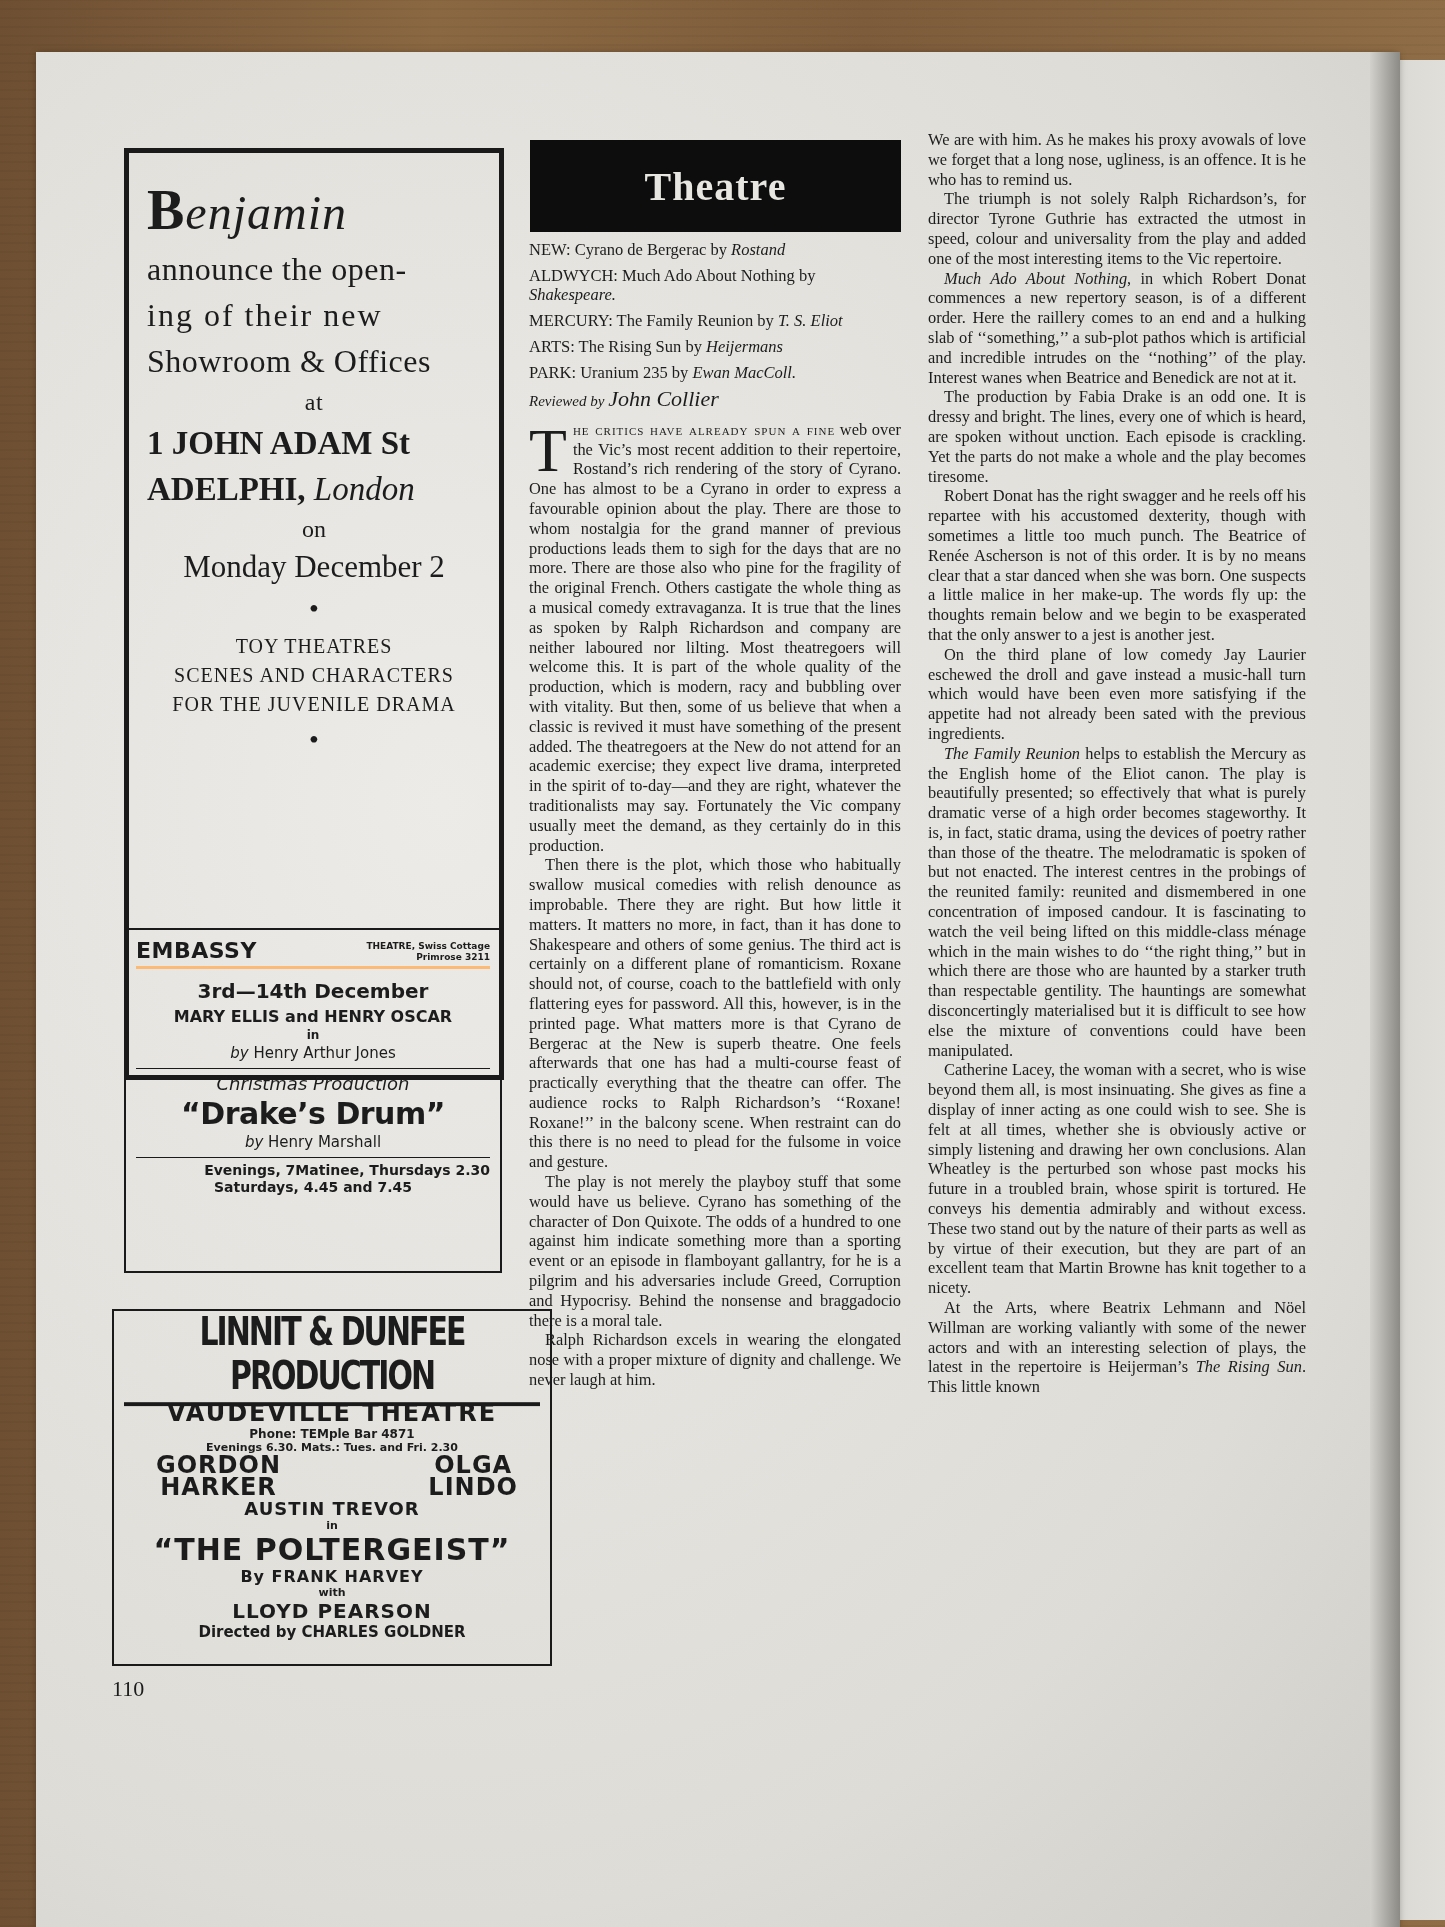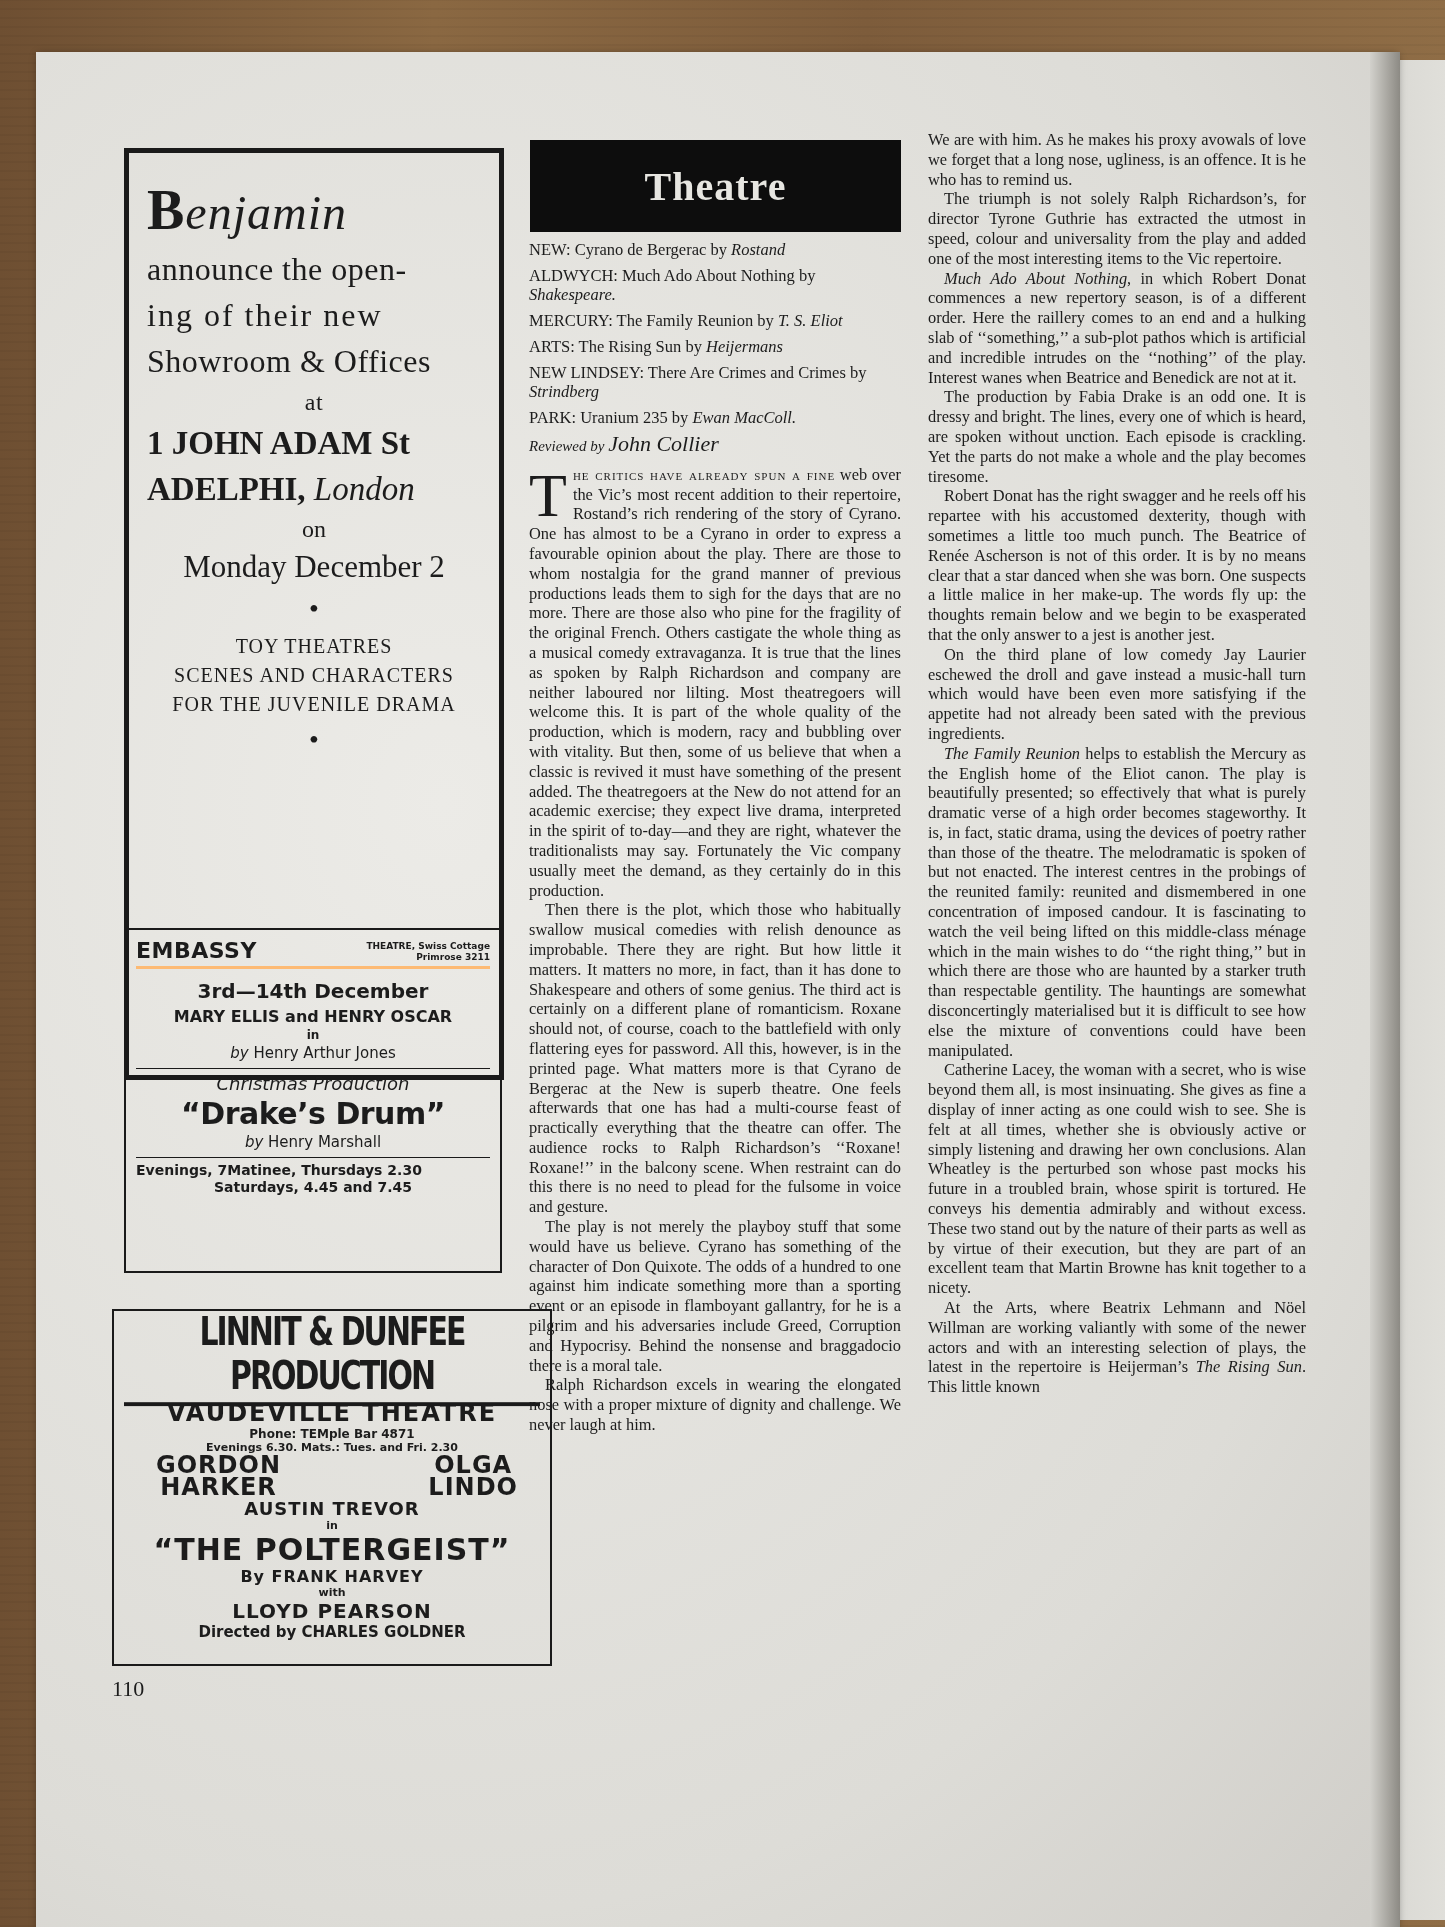--- a/index.html
+++ b/index.html
@@ -149,21 +149,21 @@
   <div class="emb-dates">3rd—14th December</div>
   <div class="emb-cast">MARY ELLIS and HENRY OSCAR</div>
   <div class="emb-in">in</div>
   <div class="emb-by"><i>by</i> <span>Henry Arthur Jones</span></div>
   <div class="emb-sep"></div>
   <div class="emb-xmas">Christmas Production</div>
   <div class="emb-play">“Drake’s Drum”</div>
   <div class="emb-by"><i>by</i> <span>Henry Marshall</span></div>
   <div class="emb-sep"></div>
   <div class="emb-hours">
-    <div style="display:flex;justify-content:flex-start;">
+    <div style="display:flex;justify-content:flex-end;">
         <span>Evenings, 7</span>
         <span>Matinee, Thursdays 2.30</span>
       </div>
     <div class="row2">Saturdays, 4.45 and 7.45</div>
   </div>
 </div>
 
 <div class="ad ad-linnit sans">
   <div class="lin-head">LINNIT &amp; DUNFEE PRODUCTION</div>
   <div class="lin-venue">VAUDEVILLE THEATRE</div>
@@ -191,21 +191,20 @@
 <div class="page-number">110</div>
 
 <div class="theatre-banner">Theatre</div>
 
 <div class="col col-mid">
   <div id="listings">
       <div class="listing"><span>NEW: Cyrano de Bergerac by </span><i>Rostand</i></div>
       <div class="listing"><span>ALDWYCH: Much Ado About Nothing by </span><i>Shakespeare.</i></div>
       <div class="listing"><span>MERCURY: The Family Reunion by </span><i>T. S. Eliot</i></div>
       <div class="listing"><span>ARTS: The Rising Sun by </span><i>Heijermans</i></div>
-      <div class="listing"><span>NEW LINDSEY: There Are Crimes and Crimes by </span><i>Strindberg</i></div>
       <div class="listing"><span>PARK: Uranium 235 by </span><i>Ewan MacColl.</i></div>
     </div>
   <div class="reviewer">
     <span>Reviewed by</span>
     <span class="name">John Collier</span>
   </div>
   <div class="para noindent">
     <span class="dropcap">T</span><span class="smallcaps">he critics have already spun a fine</span><span> web over the Vic’s most recent addition to their repertoire, Rostand’s rich rendering of the story of Cyrano. One has almost to be a Cyrano in order to express a favourable opinion about the play. There are those to whom nostalgia for the grand manner of previous productions leads them to sigh for the days that are no more. There are those also who pine for the fragility of the original French. Others castigate the whole thing as a musical comedy extravaganza. It is true that the lines as spoken by Ralph Richardson and company are neither laboured nor lilting. Most theatregoers will welcome this. It is part of the whole quality of the production, which is modern, racy and bubbling over with vitality. But then, some of us believe that when a classic is revived it must have something of the present added. The theatregoers at the New do not attend for an academic exercise; they expect live drama, interpreted in the spirit of to-day—and they are right, whatever the traditionalists may say. Fortunately the Vic company usually meet the demand, as they certainly do in this production.</span>
   </div>
   <div class="para">Then there is the plot, which those who habitually swallow musical comedies with relish denounce as improbable. There they are right. But how little it matters. It matters no more, in fact, than it has done to Shakespeare and others of some genius. The third act is certainly on a different plane of romanticism. Roxane should not, of course, coach to the battlefield with only flattering eyes for password. All this, however, is in the printed page. What matters more is that Cyrano de Bergerac at the New is superb theatre. One feels afterwards that one has had a multi-course feast of practically everything that the theatre can offer. The audience rocks to Ralph Richardson’s ‘‘Roxane! Roxane!’’ in the balcony scene. When restraint can do this there is no need to plead for the fulsome in voice and gesture.</div>

